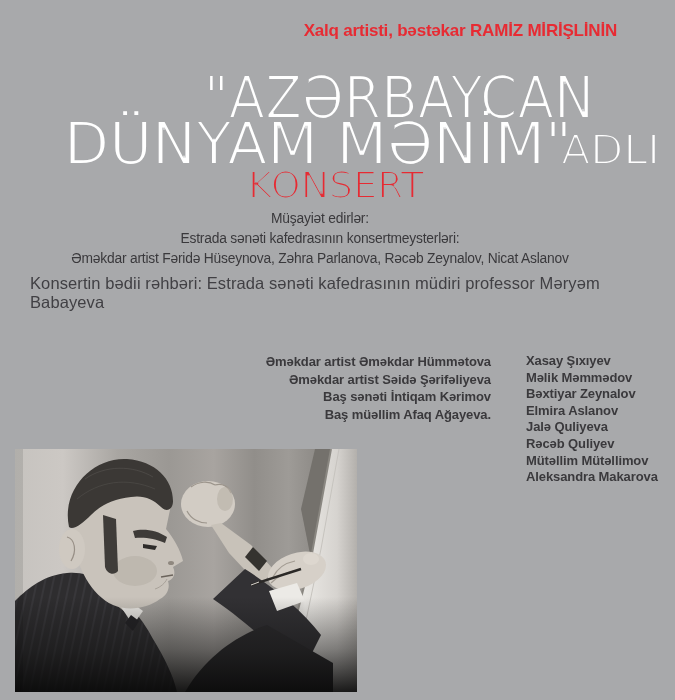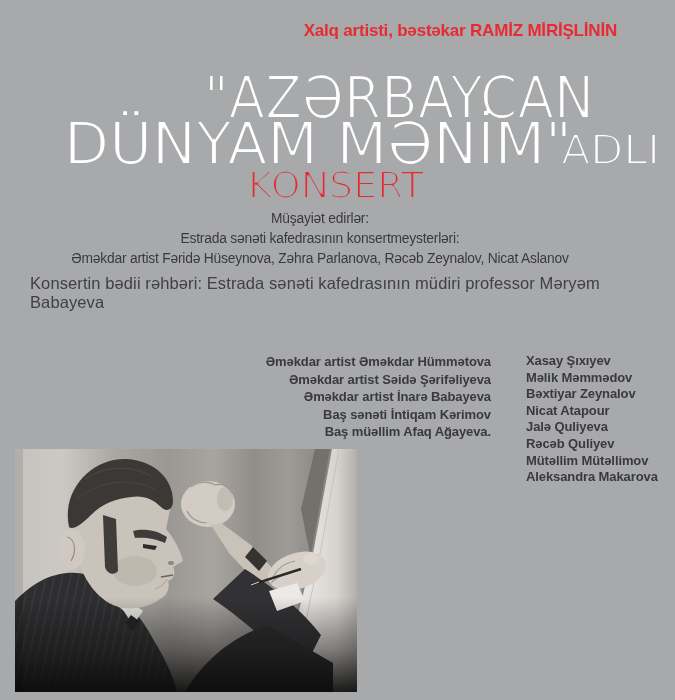--- a/index.html
+++ b/index.html
@@ -56,30 +56,29 @@
     <div>Estrada sənəti kafedrasının konsertmeysterləri:</div>
     <div>Əməkdar artist Fəridə Hüseynova, Zəhra Parlanova, Rəcəb Zeynalov, Nicat Aslanov</div>
   </div>
 
   <div class="director">Konsertin bədii rəhbəri: Estrada sənəti kafedrasının müdiri professor Məryəm Babayeva</div>
 
 
   <div class="col-left">
     <div>Əməkdar artist Əməkdar Hümmətova</div>
     <div>Əməkdar artist Səidə Şərifəliyeva</div>
-    <div>Əməkdar artist İnarə Babayeva</div>
     <div>Baş sənəti İntiqam Kərimov</div>
     <div>Baş müəllim Afaq Ağayeva.</div>
   </div>
 
   <div class="col-right">
     <div>Xasay Şıxıyev</div>
     <div>Məlik Məmmədov</div>
     <div>Bəxtiyar Zeynalov</div>
-    <div>Nicat Atapour</div>
+    <div>Elmira Aslanov</div>
     <div>Jalə Quliyeva</div>
     <div>Rəcəb Quliyev</div>
     <div>Mütəllim Mütəllimov</div>
     <div>Aleksandra Makarova</div>
   </div>
 
   <svg class="photo-svg" width="342" height="243" viewBox="0 0 342 243" role="img" aria-label="Black-and-white photo of the composer writing music with a raised fist at his forehead">
     <defs>
       <linearGradient id="curtain" x1="0" y1="0" x2="1" y2="0">
         <stop offset="0" stop-color="#c6c3bf"></stop>

